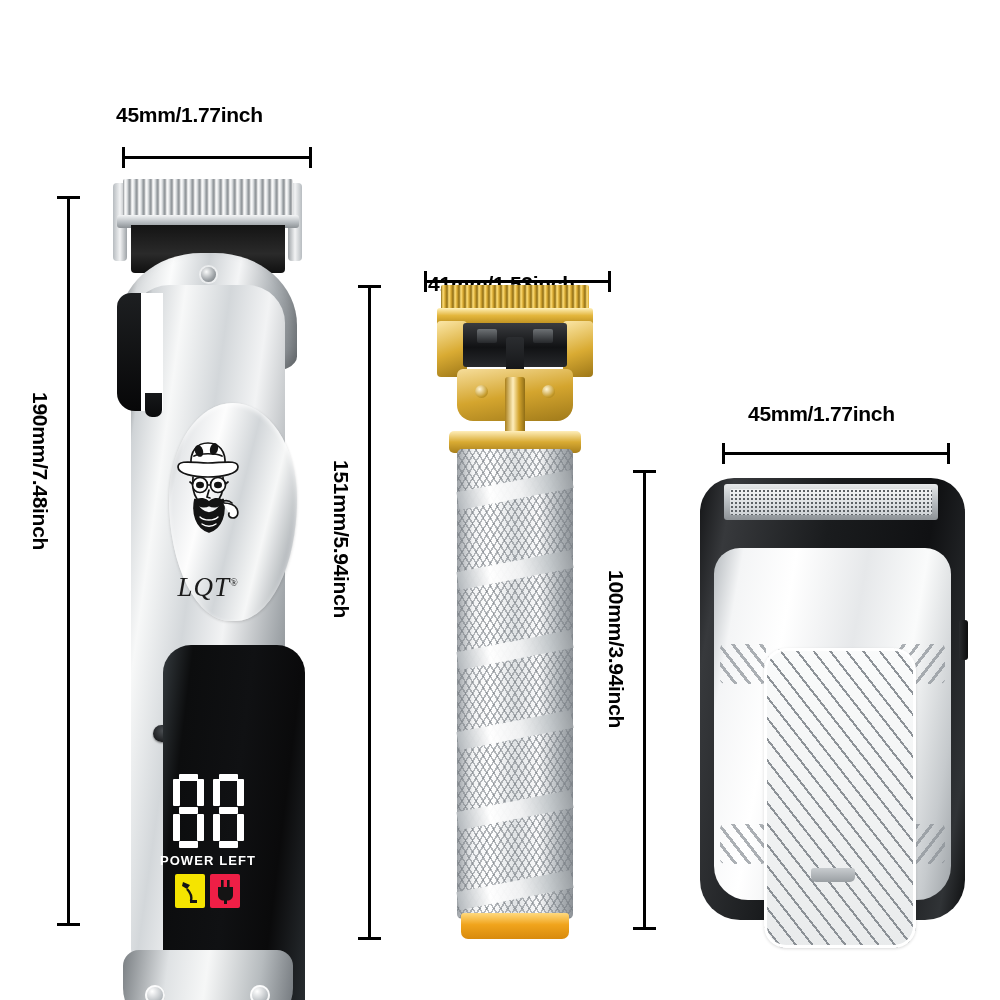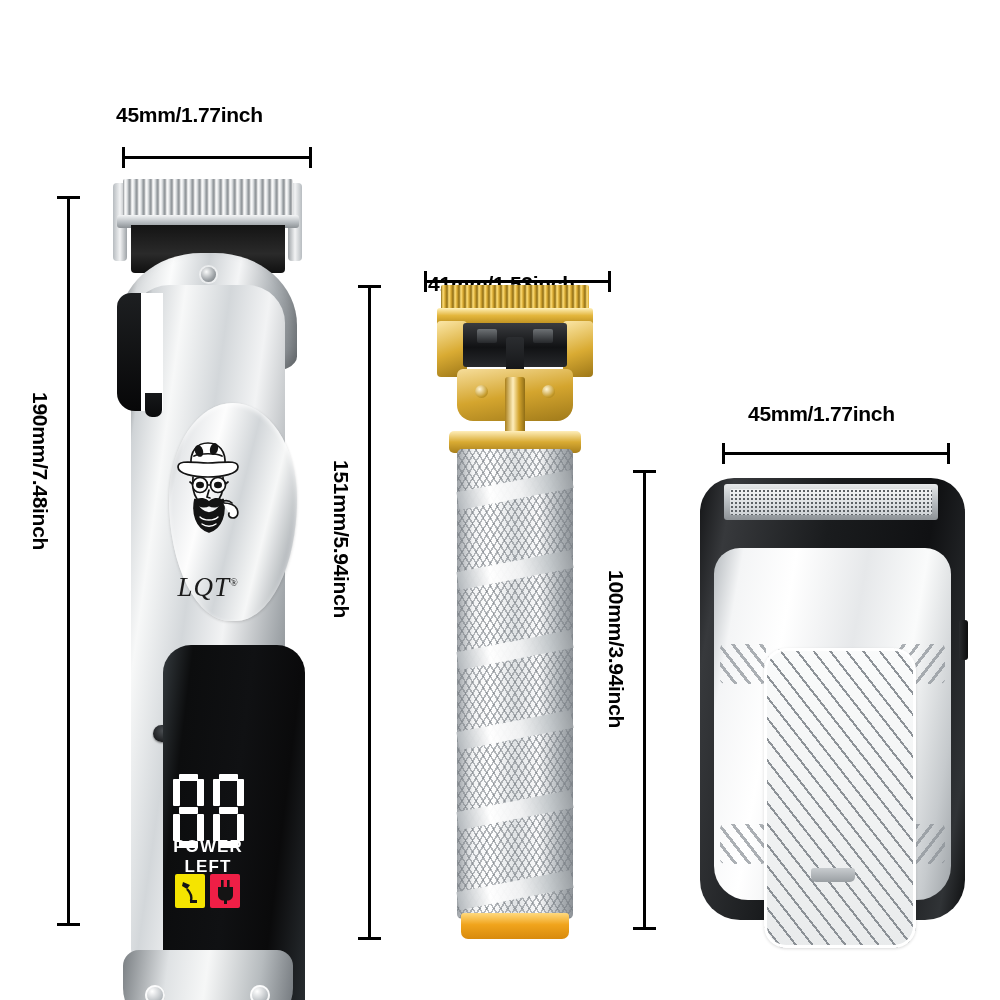--- a/index.html
+++ b/index.html
@@ -85,22 +85,22 @@
     display:flex;gap:9px;justify-content:center;}
   .digit{position:relative;width:31px;height:74px;}
   .sg{position:absolute;background:#fff;border-radius:1px;}
   .sg.a{left:6px;top:0;width:19px;height:7px;}
   .sg.b{right:0;top:5px;width:7px;height:27px;}
   .sg.c{right:0;top:40px;width:7px;height:27px;}
   .sg.d{left:6px;bottom:0;width:19px;height:7px;}
   .sg.e{left:0;top:40px;width:7px;height:27px;}
   .sg.f{left:0;top:5px;width:7px;height:27px;}
   .sg.g{left:6px;top:33px;width:19px;height:7px;}
-  .pw-text{position:absolute;left:0;top:67px;width:100%;text-align:center;
-    color:#fff;font-size:17px;font-weight:bold;letter-spacing:1.1px;}
+  .pw-text{position:absolute;left:0;top:83px;width:100%;text-align:center;
+    color:#fff;font-size:13px;font-weight:bold;letter-spacing:1.1px;}
   .icon-row{position:absolute;left:50%;margin-left:-33px;top:104px;width:66px;height:34px;
     display:flex;gap:5px;}
   .ic{width:30px;height:34px;border-radius:2px;position:relative;}
   .ic.yellow{background:#f5e400;}
   .ic.red{background:#ee1f46;}
 
   .cl-foot{position:absolute;left:18px;top:785px;width:170px;height:78px;
     background:linear-gradient(98deg,#7a7f83,#dfe2e4 26%,#f6f7f7 48%,#b6bbbe 78%,#70757a);
     border-radius:16px 16px 40px 40px;}
   .cl-screw2{position:absolute;width:20px;height:20px;border-radius:50%;

